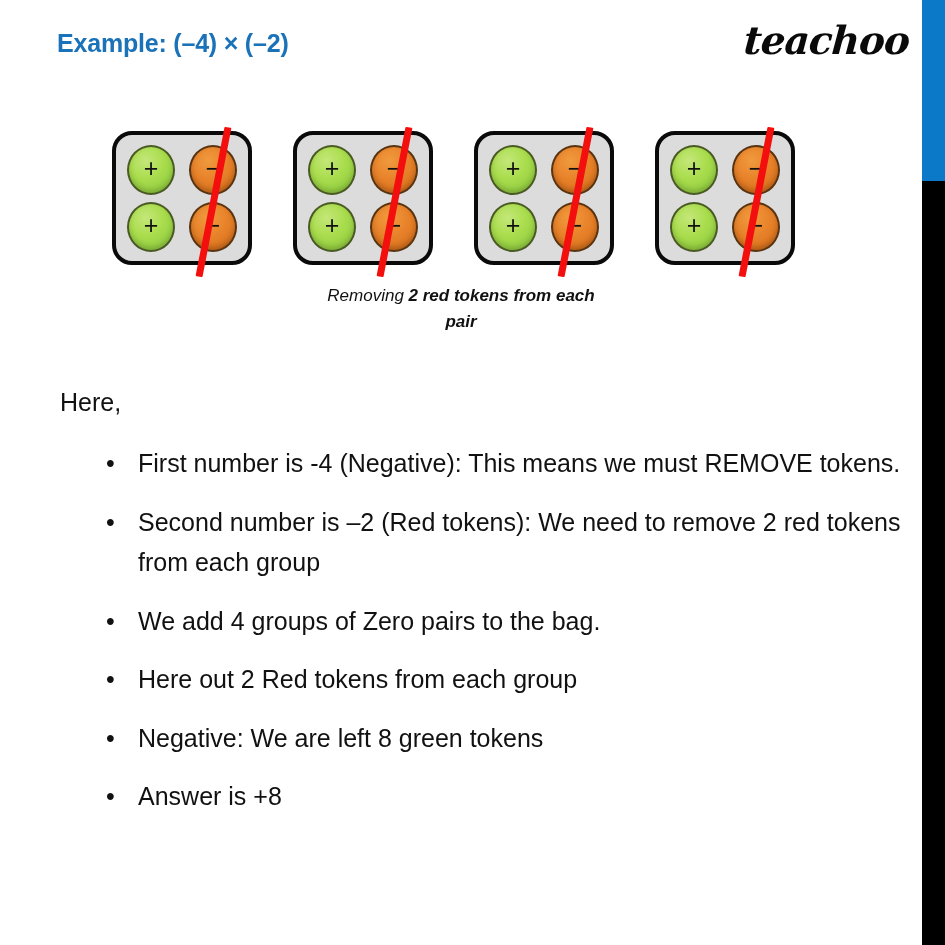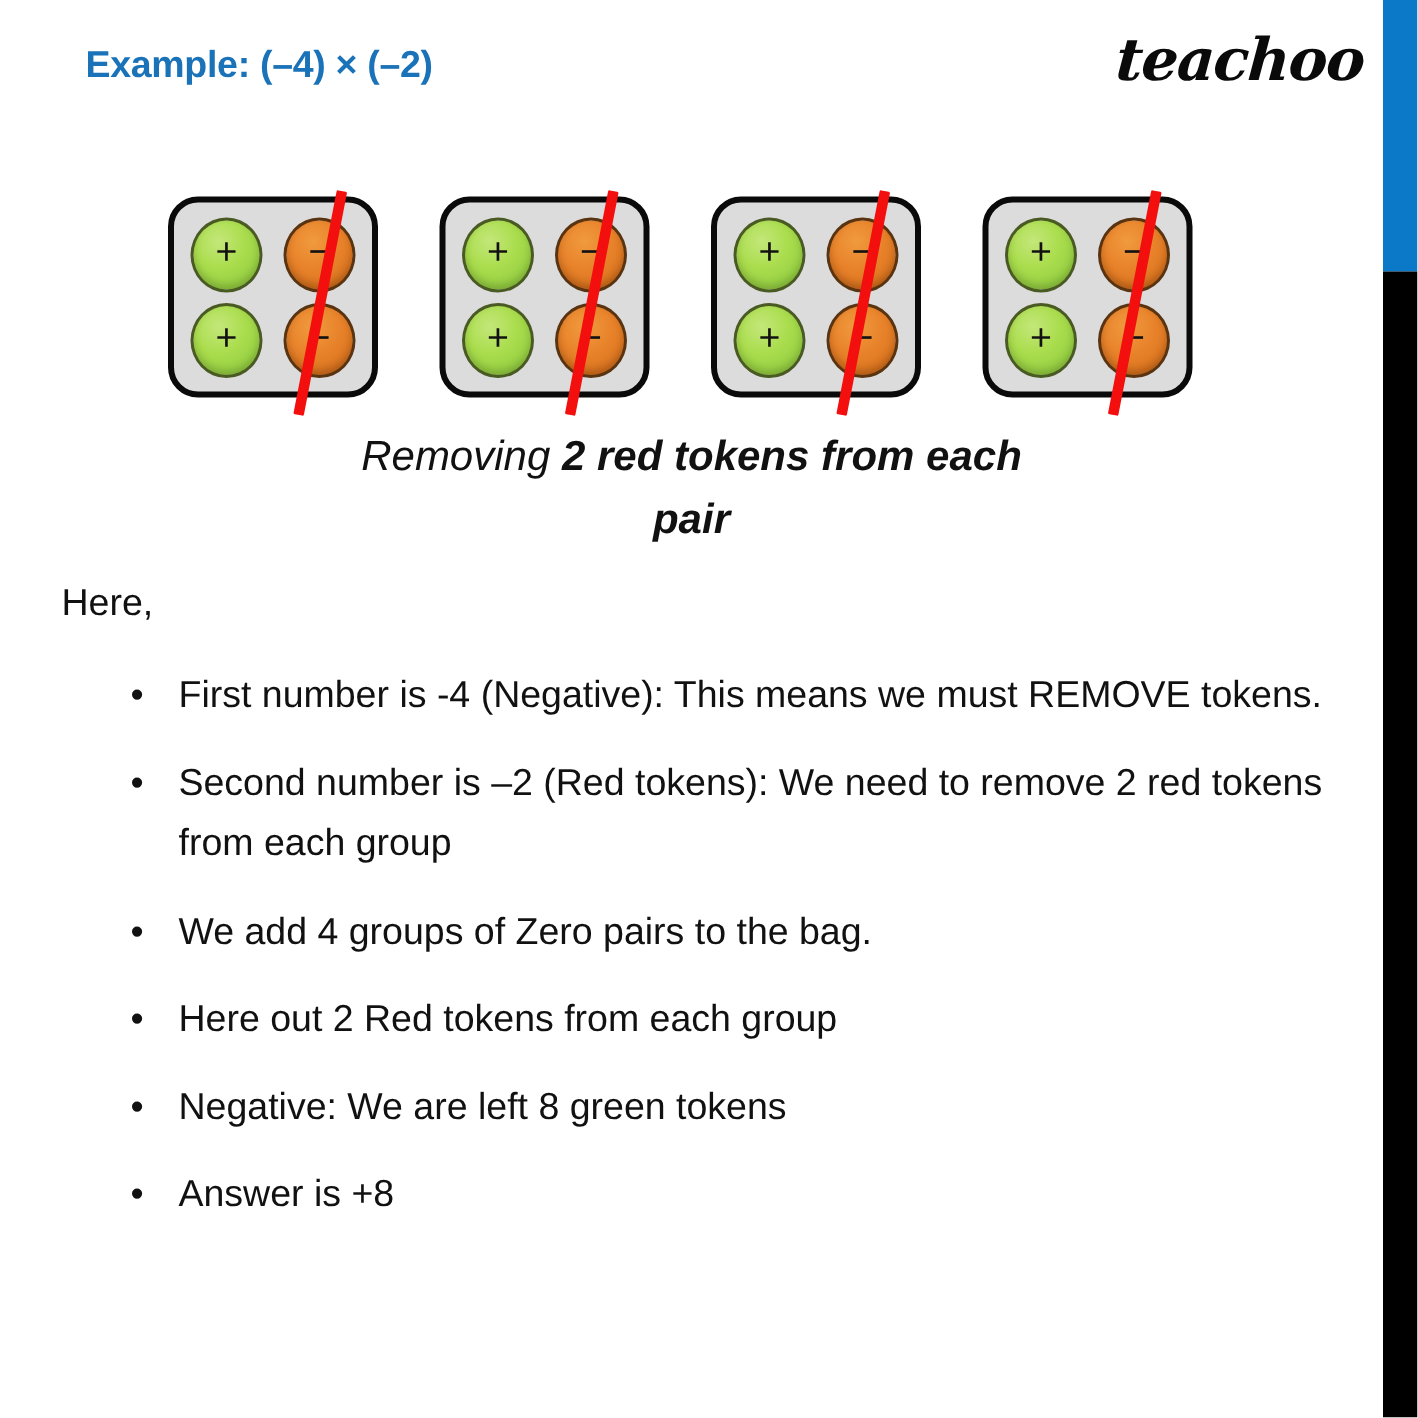--- a/index.html
+++ b/index.html
@@ -128,36 +128,36 @@
     pointer-events: none;
   }
 
   
   .caption {
     position: absolute;
     left: 0;
     top: 283px;
     width: 922px;
     text-align: center;
-    font-size: 28px;
+    font-size: 17px;
     font-style: italic;
     color: #111111;
     line-height: 1.5;
   }
   .caption .cap-bold {
     font-weight: bold;
   }
   .caption-line2 {
     display: block;
   }
 
   
   .body-block {
     position: absolute;
-    left: 41px;
+    left: 60px;
     top: 388px;
     width: 860px;
   }
   .here-line {
     font-size: 25px;
     color: #111111;
     margin-bottom: 26px;
   }
   .bullet-list {
     list-style: none;

